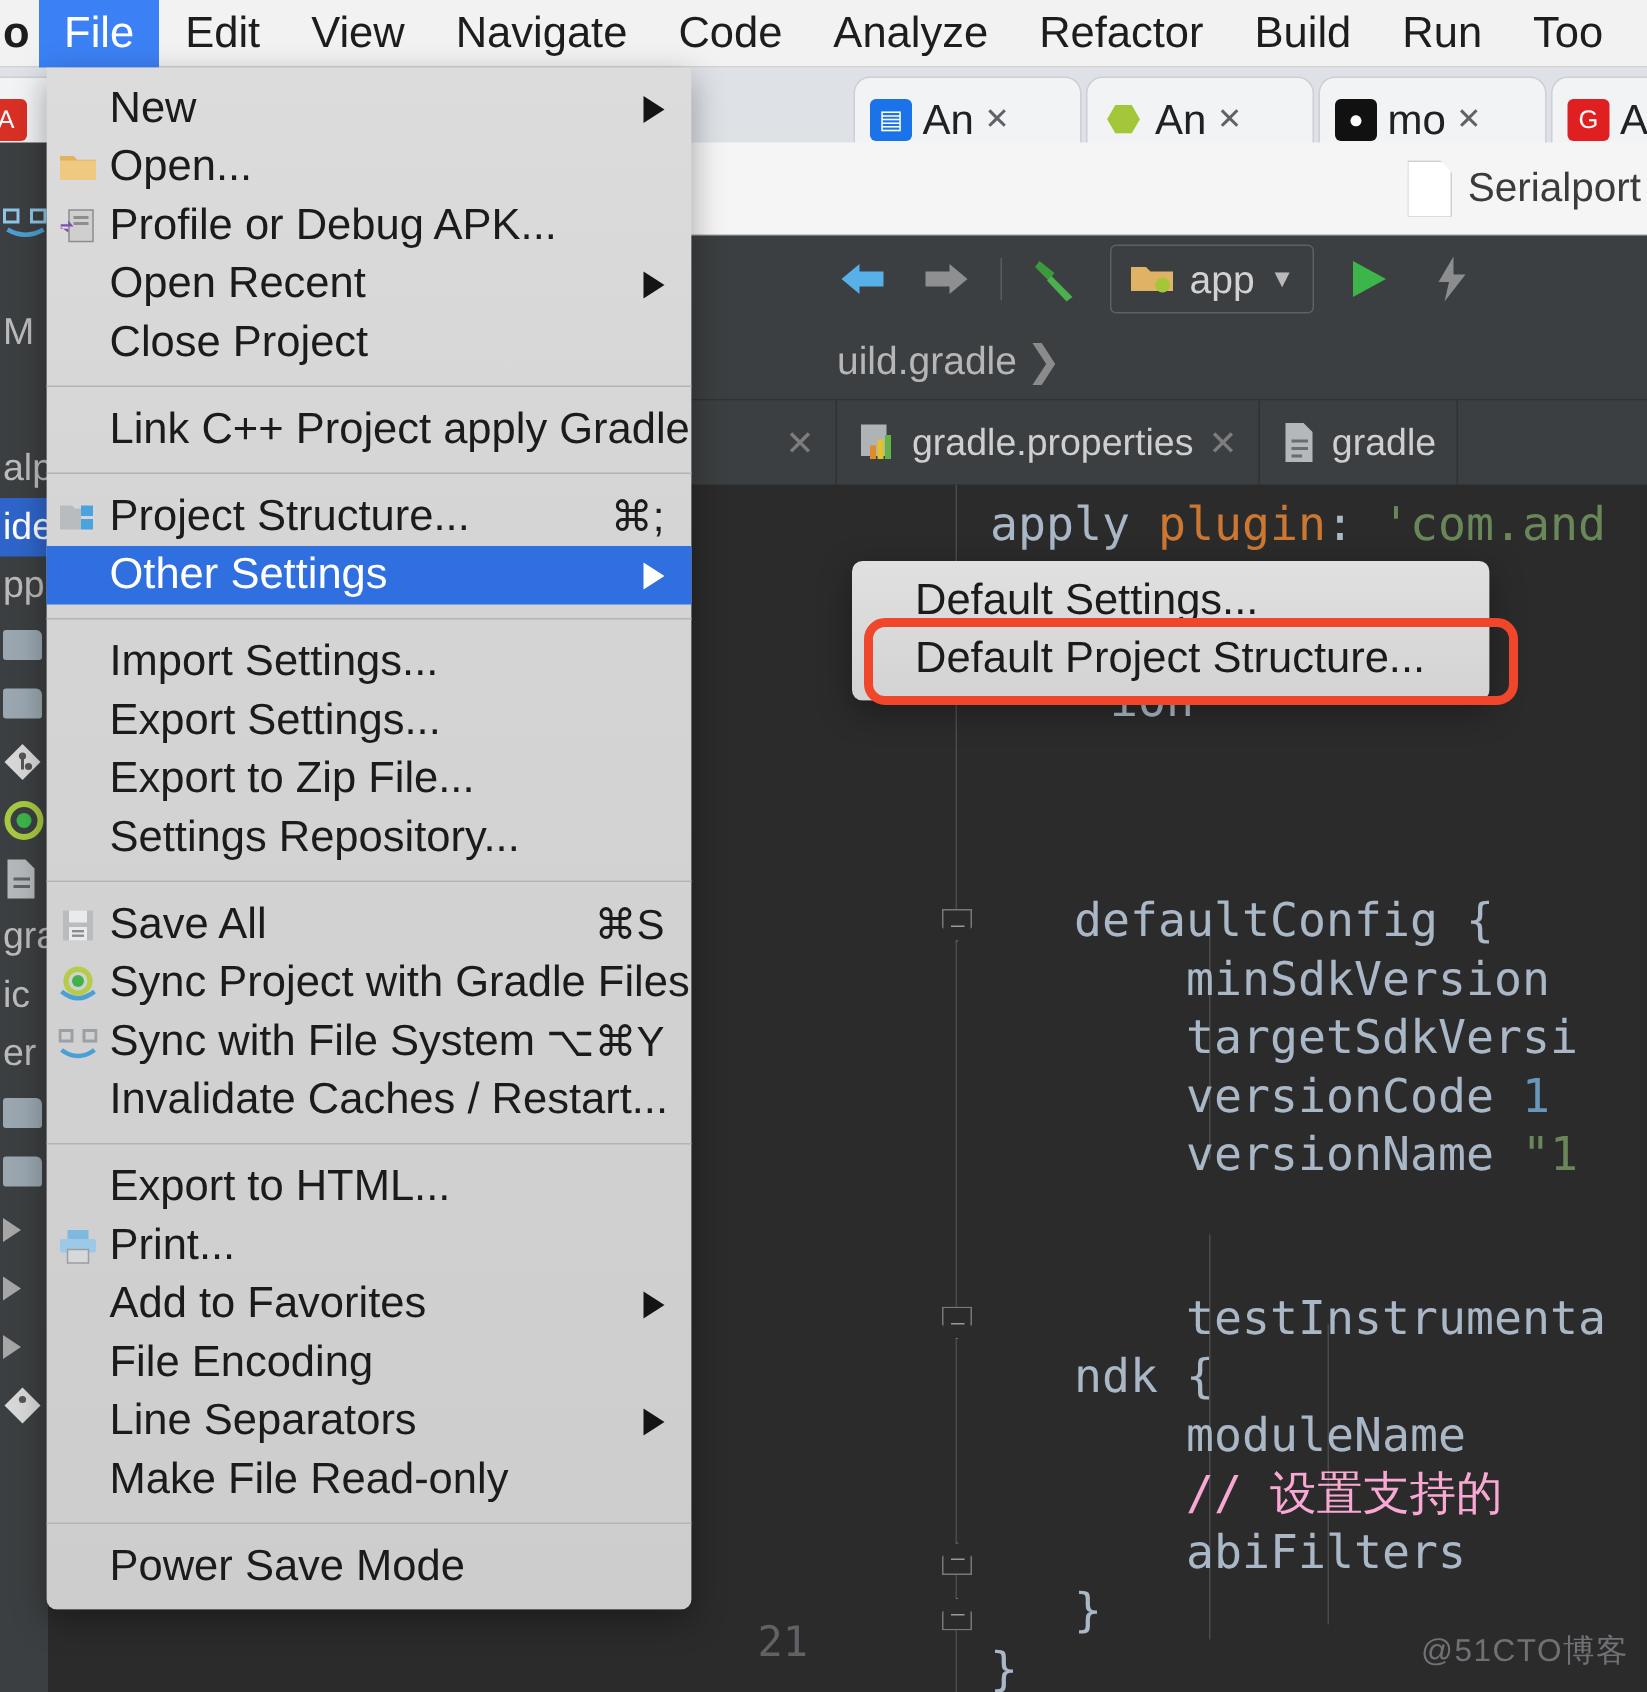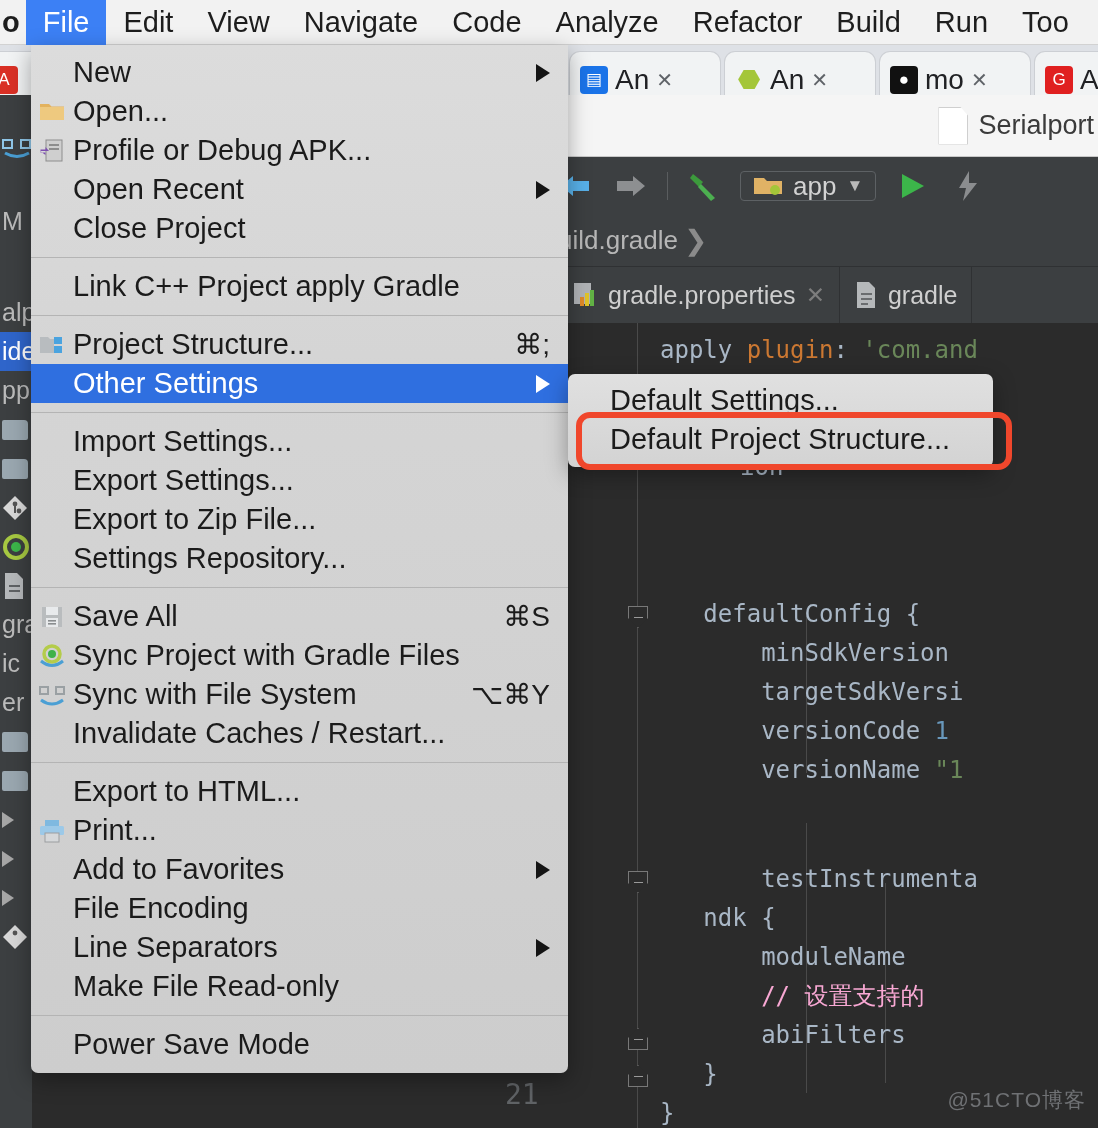--- a/index.html
+++ b/index.html
@@ -44,21 +44,21 @@
 
   
   .ide-toolbar {
     position:absolute; left:0; top:157px; width:1098px; height:58px;
     background:#3c3f41; display:flex; align-items:center; padding-left:555px; gap:16px;
   }
   .tb-icon { width:40px; height:34px; display:flex; align-items:center; justify-content:center; }
   .vdiv { width:1px; height:28px; background:#5a5d5f; }
   .module-chip {
     display:flex; align-items:center; gap:10px;
-    border:1px solid #5d6164; border-radius:4px; height:30px; padding:0 12px;
+    border:1px solid #5d6164; border-radius:4px; height:46px; padding:0 12px;
   }
   .module-chip .mlabel { color:#d2d2d2; font-size:26px; }
 
   
   .crumbs {
     position:absolute; left:0; top:215px; width:1098px; height:52px;
     background:#3c3f41; display:flex; align-items:center; padding-left:558px;
     border-bottom:1px solid #2f3133;
   }
   .crumb { color:#b6b6b6; font-size:26px; white-space:nowrap; }
@@ -86,21 +86,21 @@
     position:absolute; left:628px; width:20px; height:22px; border:1px solid #787878;
     color:#9a9a9a; font-size:15px; display:flex; align-items:center; justify-content:center;
     background:#2b2b2b;
   }
   .fold.minus::after { content:""; width:9px; height:1px; background:#9a9a9a; }
   .fold.top { clip-path: polygon(0 0,100% 0,100% 55%,50% 100%,0 55%); }
   .fold.bot { clip-path: polygon(50% 0,100% 45%,100% 100%,0 100%,0 45%); }
 
   .code {
     position:absolute; left:660px; top:0; white-space:pre;
-    font-family:"DejaVu Sans Mono", monospace; font-size:24px; line-height:39px;
+    font-family:"DejaVu Sans Mono", monospace; font-size:31px; line-height:39px;
     color:#a9b7c6;
   }
   .code .kw   { color:#cc7832; }
   .code .str  { color:#6a8759; }
   .code .num  { color:#6897bb; }
   .code .cmt  { color:#f9a8d4; }
   .code .id   { color:#a9b7c6; }
 
   
   .proj-panel {
@@ -130,21 +130,21 @@
   }
   .mb-item {
     height:45px; display:flex; align-items:center; padding:0 17px;
     font-size:29px; color:#1d1d1d; white-space:nowrap;
   }
   .mb-item.pre { padding-left:2px; padding-right:6px; font-weight:700; }
   .mb-item.active { background:#3c80f5; color:#fff; }
 
   
   .menu-panel {
-    position:absolute; left:31px; top:45px; width:537px;
+    position:absolute; left:31px; top:45px; width:430px;
     background:#d6d6d6;
     border-radius:0 0 7px 7px;
     box-shadow:0 7px 22px rgba(0,0,0,.34);
     z-index:50; padding:8px 0 9px 0;
     background-image:linear-gradient(to bottom, #dcdcdc 0%, #d5d5d5 30%, #cdcdcd 100%);
   }
   .mi {
     height:39px; display:flex; align-items:center;
     padding-left:42px; padding-right:18px; position:relative;
     font-size:29px; color:#1b1b1b; white-space:nowrap;

